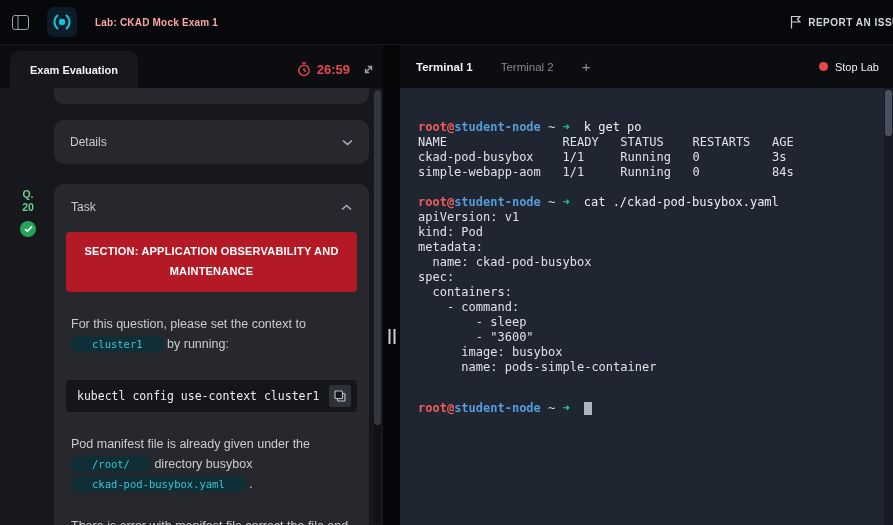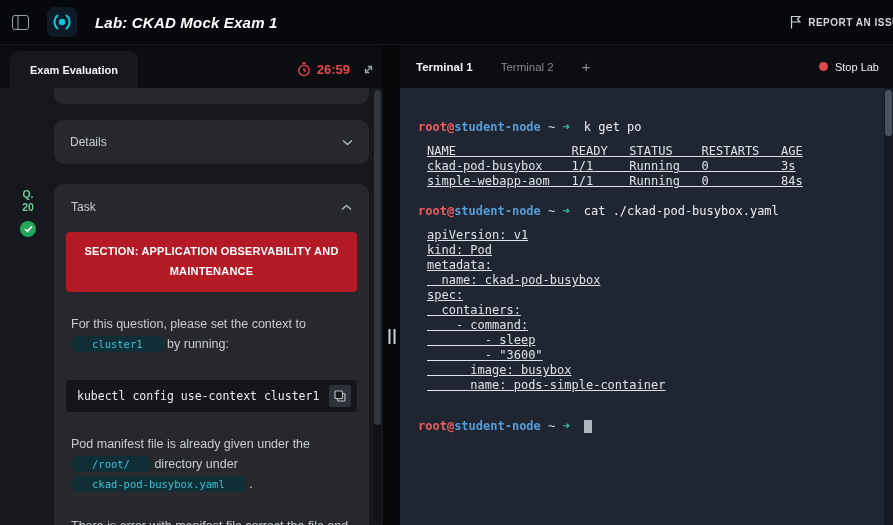--- a/index.html
+++ b/index.html
@@ -6,21 +6,21 @@
   html,body { width:893px; height:525px; overflow:hidden; }
   body { background:#0a0c10; font-family:"Liberation Sans", sans-serif; }
   .app { width:893px; height:525px; display:flex; flex-direction:column; }
 
   
   .topbar { flex:0 0 45px; background:#06080c; border-bottom:1px solid #14171c;
             display:flex; align-items:center; justify-content:space-between;
             padding-left:12px; overflow:hidden; }
   .tb-left { display:flex; align-items:center; gap:18px; }
   .icon-btn { background:none; border:none; display:flex; align-items:center; cursor:pointer; }
-  .lab-title { color:#ffffff; font-size:15px; font-weight:600; letter-spacing:.2px;font-style:italic; }
+  .lab-title { color:#fca5a5; font-size:10px; font-weight:600; letter-spacing:.2px; }
   .tb-right { display:flex; align-items:center; margin-right:-14px; }
   .report-btn { background:none; border:none; display:flex; align-items:center; gap:7px;
                 color:#d4d8dc; font-size:10px; font-weight:700; letter-spacing:.5px;
                 font-family:"Liberation Sans", sans-serif; white-space:nowrap; }
 
   
   .body { flex:1; display:flex; min-height:0; }
 
   
   .left-pane { width:383px; flex:0 0 383px; display:flex; flex-direction:column; background:#c2410c; }
@@ -82,21 +82,21 @@
 
   .terminal { flex:1; background:#1f2531; position:relative; overflow:hidden;
               padding:32px 16px 0 18px;
               font-family:"DejaVu Sans Mono", monospace; font-size:12px; line-height:15px; color:#dee2e7; }
   .term-line { white-space:pre; }
   .t-user { color:#ee5d5d; font-weight:700; }
   .t-host { color:#569cd6; font-weight:700; }
   .t-sep  { color:#d7dbe0; }
   .t-arrow{ color:#27c8a8; font-weight:700; }
   .t-cmd  { color:#eef1f4; padding-left:14px; }
-  pre.t-out { font:inherit; color:#dee2e7; white-space:pre; margin:9px;text-decoration:underline; }
+  pre.t-out { font:inherit; color:#dee2e7; white-space:pre; margin:0; }
   .gap-sm { margin-top:15px; }
   .gap-lg { margin-top:26px; }
   .cursor { display:inline-block; width:8px; height:13px; background:#aeb4bd;
             vertical-align:text-bottom; margin-left:14px; }
   .tscroll { position:absolute; top:0; right:0; bottom:0; width:9px; background:#161b25; cursor:pointer; }
   .tscroll-thumb { width:7px; margin:2px 1px; height:46px; background:#49505e; border-radius:3px; }
 </style>
 </head>
 <body>
 
@@ -199,21 +199,21 @@
               <svg width="12" height="12" viewBox="0 0 12 12" fill="none" stroke="#b6bcc3" stroke-width="1.2">
                 <rect x="3.5" y="3.5" width="7.5" height="7.5" rx="1"></rect>
                 <rect x="1" y="1" width="7.5" height="7.5" rx="1" fill="#141619"></rect>
               </svg>
             </button>
           </div>
 
           <p class="para">
             <span>Pod manifest file is already given under the</span>
             <code class="chip">/root/</code>
-            <span>directory under</span>
+            <span>directory busybox</span>
             <code class="chip">ckad-pod-busybox.yaml</code>
             <span>.</span>
           </p>
 
           <p class="para">There is error with manifest file correct the file and create resource.</p>
         </div>
 
         <div class="lscroll">
           <div class="lscroll-thumb"></div>
         </div>

